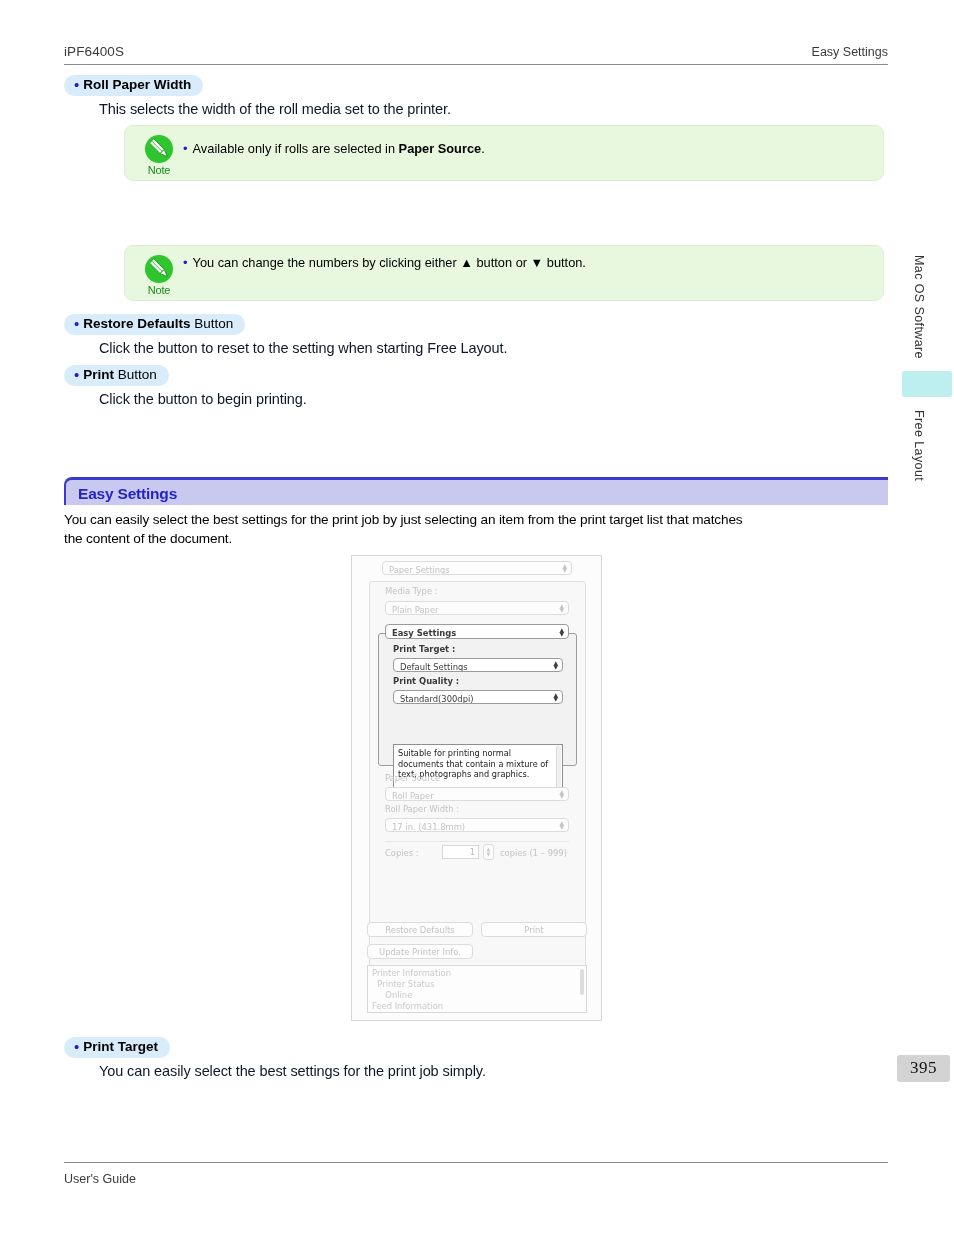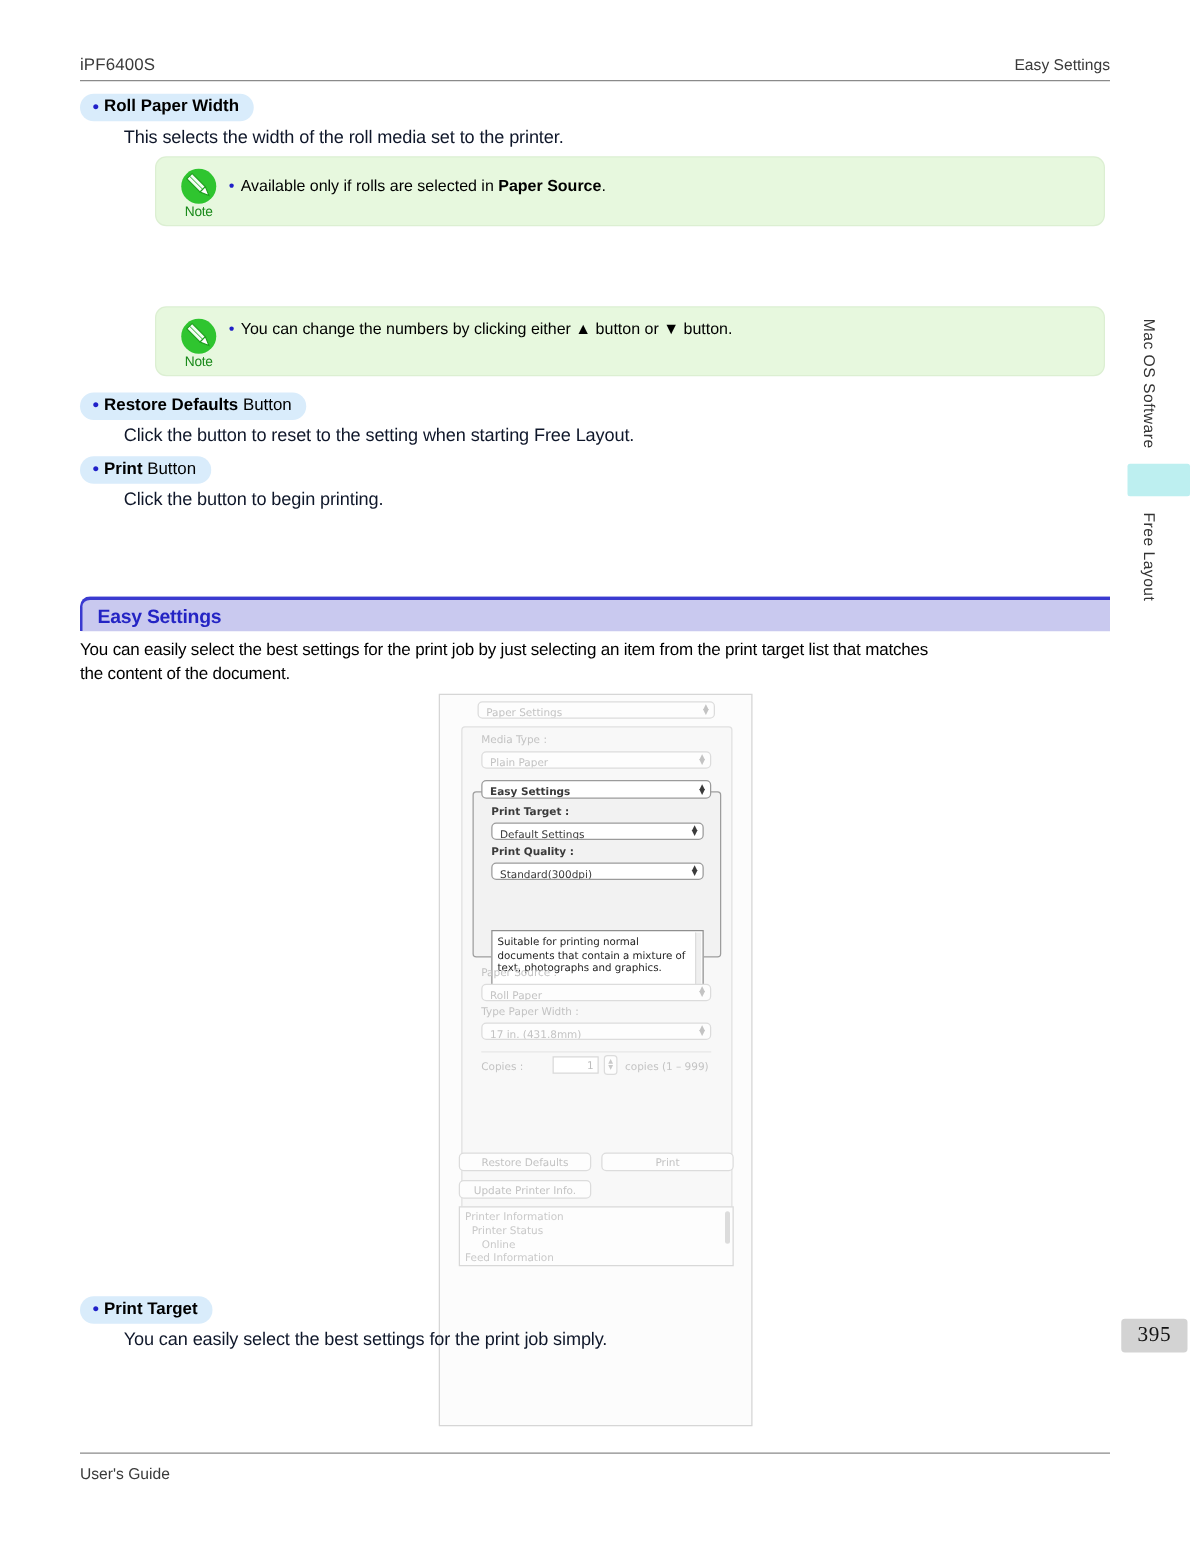--- a/index.html
+++ b/index.html
@@ -95,21 +95,21 @@
     padding: 3px 13px 4px 13px; letter-spacing: .5px;
   }
 
   
   .ftr-rule { position: absolute; left: 64px; top: 1162px; width: 824px; height: 1px; background: #8a8a8a; }
   .ftr-text { position: absolute; left: 64px; top: 1172px; font-size: 12.5px; color: #3a3a3a; }
 
   
   .dlg {
     position: absolute; left: 351px; top: 555px;
-    width: 251px; height: 586px;
+    width: 251px; height: 466px;
     background: #fcfcfc;
     border: 1px solid #d6d6d6;
     font-family: "DejaVu Sans", sans-serif;
   }
   .dlg-faint  { color: #c3c3c3; }
   .dlg-strong { color: #3b3b3b; }
 
   .popup {
     position: absolute;
     border: 1px solid #dcdcdc;
@@ -342,21 +342,21 @@
 
     <div class="lbl dlg-faint" style="left:33px;top:217px;">Paper Source :</div>
     <div class="popup" style="left:33px;top:231px;width:184px;height:14px;">
       <span class="dlg-faint">Roll Paper</span>
       <span class="arrows dlg-faint">
           <i>▲</i>
           <i>▼</i>
         </span>
     </div>
 
-    <div class="lbl dlg-faint" style="left:33px;top:248px;">Type Paper Width :</div>
+    <div class="lbl dlg-faint" style="left:33px;top:248px;">Roll Paper Width :</div>
     <div class="popup" style="left:33px;top:262px;width:184px;height:14px;">
       <span class="dlg-faint">17 in. (431.8mm)</span>
       <span class="arrows dlg-faint">
           <i>▲</i>
           <i>▼</i>
         </span>
     </div>
 
     <div class="hr-soft" style="left:33px;top:285px;width:184px;"></div>
 

